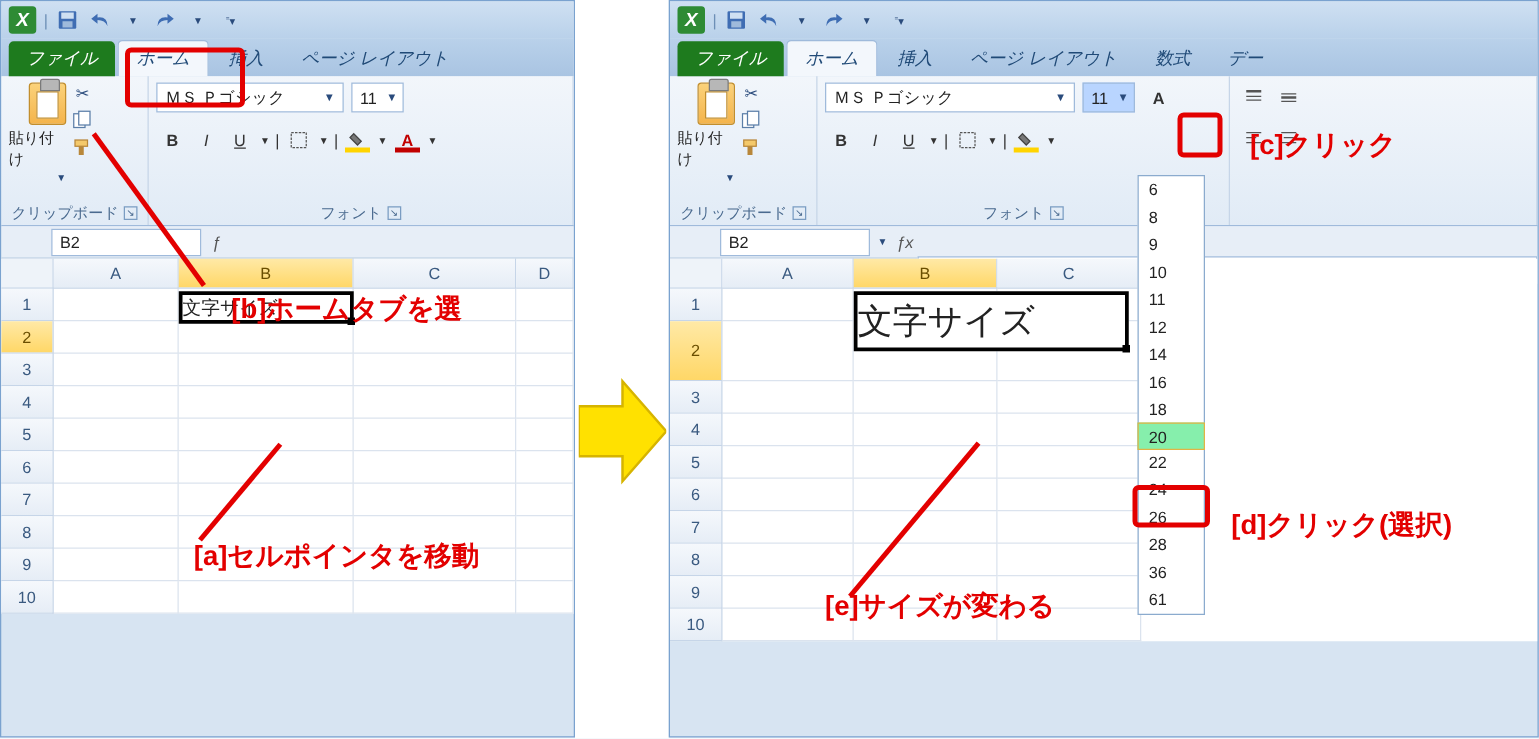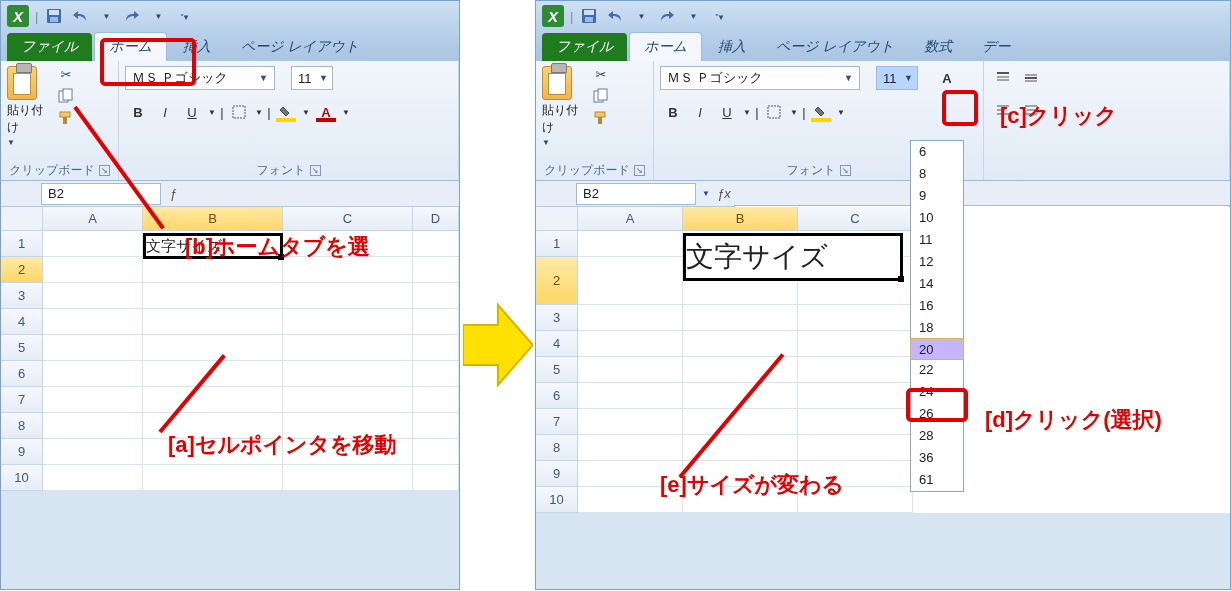--- a/index.html
+++ b/index.html
@@ -21,28 +21,28 @@
   .tab.file { background:#1e7b1e; color:#fff; }
   .tab.active { background:#f3f7fc; border:1px solid #9fbadb; border-bottom:none; }
 
   
   .ribbon { height:120px; background:linear-gradient(#f2f6fb,#e1ebf6); display:flex; border-bottom:1px solid #9fbadb; }
   .group { border-right:1px solid #c6d5e8; display:flex; flex-direction:column; }
   .group-body { flex:1; display:flex; align-items:flex-start; padding:5px 6px 2px 6px; gap:4px; }
   .group-label { height:20px; font-size:12px; color:#4a6a8f; display:flex; align-items:center; justify-content:center; gap:4px; }
   .group-label .dl { width:11px; height:11px; border:1px solid #7a9cc2; font-size:8px; display:flex; align-items:center; justify-content:center; color:#4a6a8f; }
 
-  .paste-big { width:46px; display:flex; flex-direction:column; align-items:flex-start; gap:2px; }
+  .paste-big { width:46px; display:flex; flex-direction:column; align-items:flex-end; gap:2px; }
   .paste-big .clip { width:30px; height:34px; background:linear-gradient(#fbd27a,#f4b44c); border:1px solid #c28e2d; border-radius:3px; position:relative; }
   .paste-big .clip::before { content:""; position:absolute; left:5px; top:6px; right:5px; bottom:4px; background:#fff; border:1px solid #c28e2d; }
   .paste-big .clip::after { content:""; position:absolute; left:8px; top:-4px; width:14px; height:8px; background:#b7b7b7; border:1px solid #7a7a7a; border-radius:2px 2px 0 0; }
   .col { display:flex; flex-direction:column; gap:6px; align-items:center; }
   .mini { width:18px; height:16px; display:flex; align-items:center; justify-content:center; color:#2a4b7c; }
 
-  .font-row1 { display:flex; align-items:center; gap:16px; }
+  .font-row1 { display:flex; align-items:center; gap:6px; }
   .fontname { height:24px; border:1px solid #9fbadb; background:#fff; padding:2px 6px; font-size:13px; min-width:150px; display:flex; align-items:center; justify-content:space-between; }
   .fontname .dd, .fontsize .dd { color:#2a4b7c; font-size:9px; }
   .fontsize { height:24px; border:1px solid #9fbadb; background:#fff; padding:2px 4px 2px 6px; font-size:13px; min-width:42px; display:flex; align-items:center; justify-content:space-between; }
   .font-row2 { display:flex; align-items:center; gap:1px; margin-top:6px; }
   .fbtn { width:26px; height:24px; display:flex; align-items:center; justify-content:center; border-radius:3px; color:#333; }
   .fbtn.sep { width:6px; }
   .fbtn.red { color:#c10000; }
   .fbtn.under { text-decoration:underline; }
   .fbtn.yellow-line { position:relative; }
   .fbtn.yellow-line::after { content:""; position:absolute; left:3px; right:3px; bottom:2px; height:4px; background:#ffd400; }
@@ -69,21 +69,21 @@
   
   .left .colA { width:100px; } .left .colB { width:140px; } .left .colC { width:130px; } .left .colD { width:46px; }
   .right .colA { width:105px; } .right .colB { width:115px; } .right .colC { width:115px; }
 
   .sel-cell { position:absolute; border:3px solid #000; background:#fff; display:flex; align-items:center; justify-content:flex-start; }
   .sel-cell .handle { position:absolute; right:-4px; bottom:-4px; width:6px; height:6px; background:#000; }
 
   
   .size-dd { position:absolute; top:140px; left:910px; width:54px; border:1px solid #8babce; background:#fff; z-index:50; }
   .size-dd .opt { height:22px; padding:0 8px; line-height:22px; font-size:13px; color:#222; text-align:left; }
-  .size-dd .opt.sel { background:#c4b5fd; border:1px solid #e0b445; margin:-1px; }
+  .size-dd .opt.sel { background:#86efac; border:1px solid #e0b445; margin:-1px; }
 
   
   .hl { position:absolute; border:4px solid #e30000; border-radius:5px; pointer-events:none; z-index:60; }
   .callout { position:absolute; color:#e30000; font-weight:bold; font-size:22px; z-index:70; white-space:nowrap; }
   .redline { position:absolute; background:#e30000; z-index:55; transform-origin:left center; height:4px; }
 
   .big-arrow { position:absolute; top:300px; left:463px; width:70px; height:90px; z-index:40; }
   .big-arrow svg { width:100%; height:100%; display:block; }
 </style>
 </head>
@@ -534,21 +534,21 @@
   </div>
 
 <div class="hl" style="left:100px; top:38px; width:96px; height:48px;"></div>
 <div class="hl" style="left:942px; top:90px; width:36px; height:36px;"></div>
 <div class="hl" style="left:906px; top:388px; width:62px; height:34px;"></div>
 
 <div class="redline" style="left:160px; top:430px; width:100px; transform:rotate(-50deg);"></div>
 <div class="redline" style="left:75px; top:105px; width:150px; transform:rotate(54deg);"></div>
 <div class="redline" style="left:680px; top:475px; width:160px; transform:rotate(-50deg);"></div>
 
-<div class="callout" style="left:168px; top:430px;">[a]セルポインタを移動</div>
+<div class="callout" style="left:155px; top:430px;">[a]セルポインタを移動</div>
 <div class="callout" style="left:185px; top:232px;">[b]ホームタブを選</div>
 <div class="callout" style="left:1000px; top:101px;">[c]クリック</div>
 <div class="callout" style="left:985px; top:405px;">[d]クリック(選択)</div>
 <div class="callout" style="left:660px; top:470px;">[e]サイズが変わる</div>
 
 <div class="big-arrow">
   <svg viewBox="0 0 70 90">
       <path d="M0 25 L35 25 L35 5 L70 45 L35 85 L35 65 L0 65 Z" fill="#ffe100" stroke="#d6b400" stroke-width="2"></path>
     </svg>
 </div>

